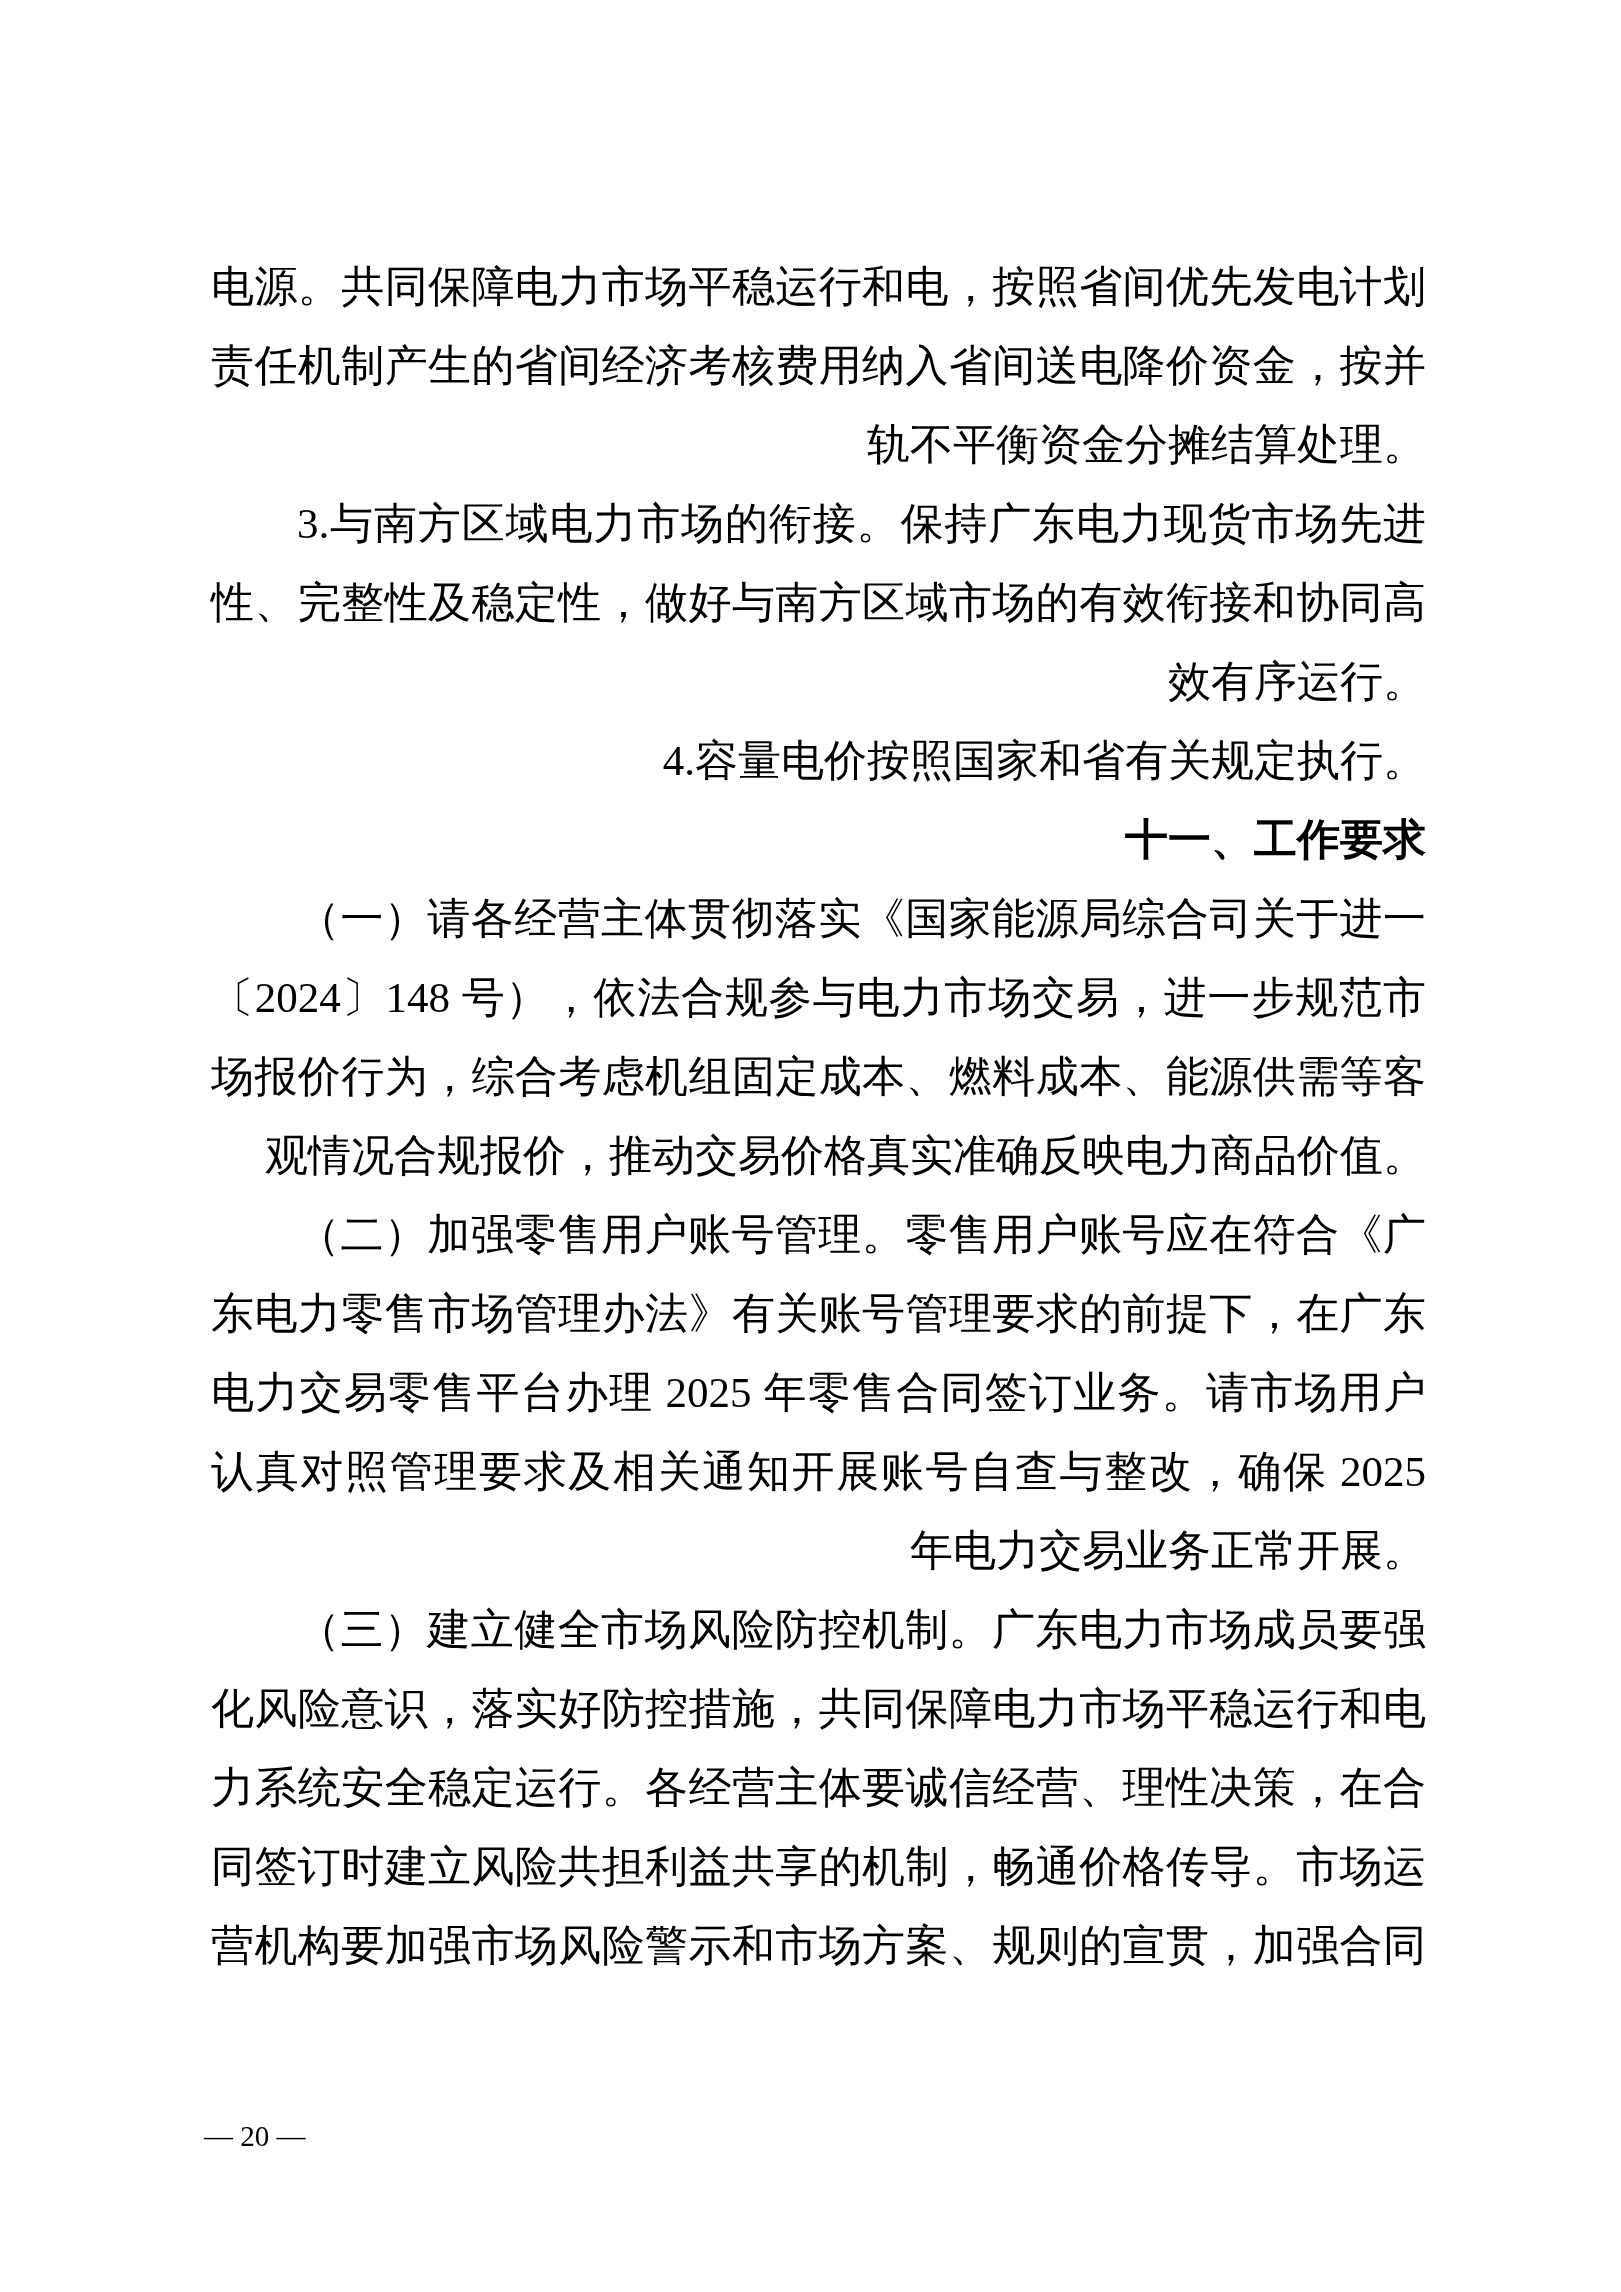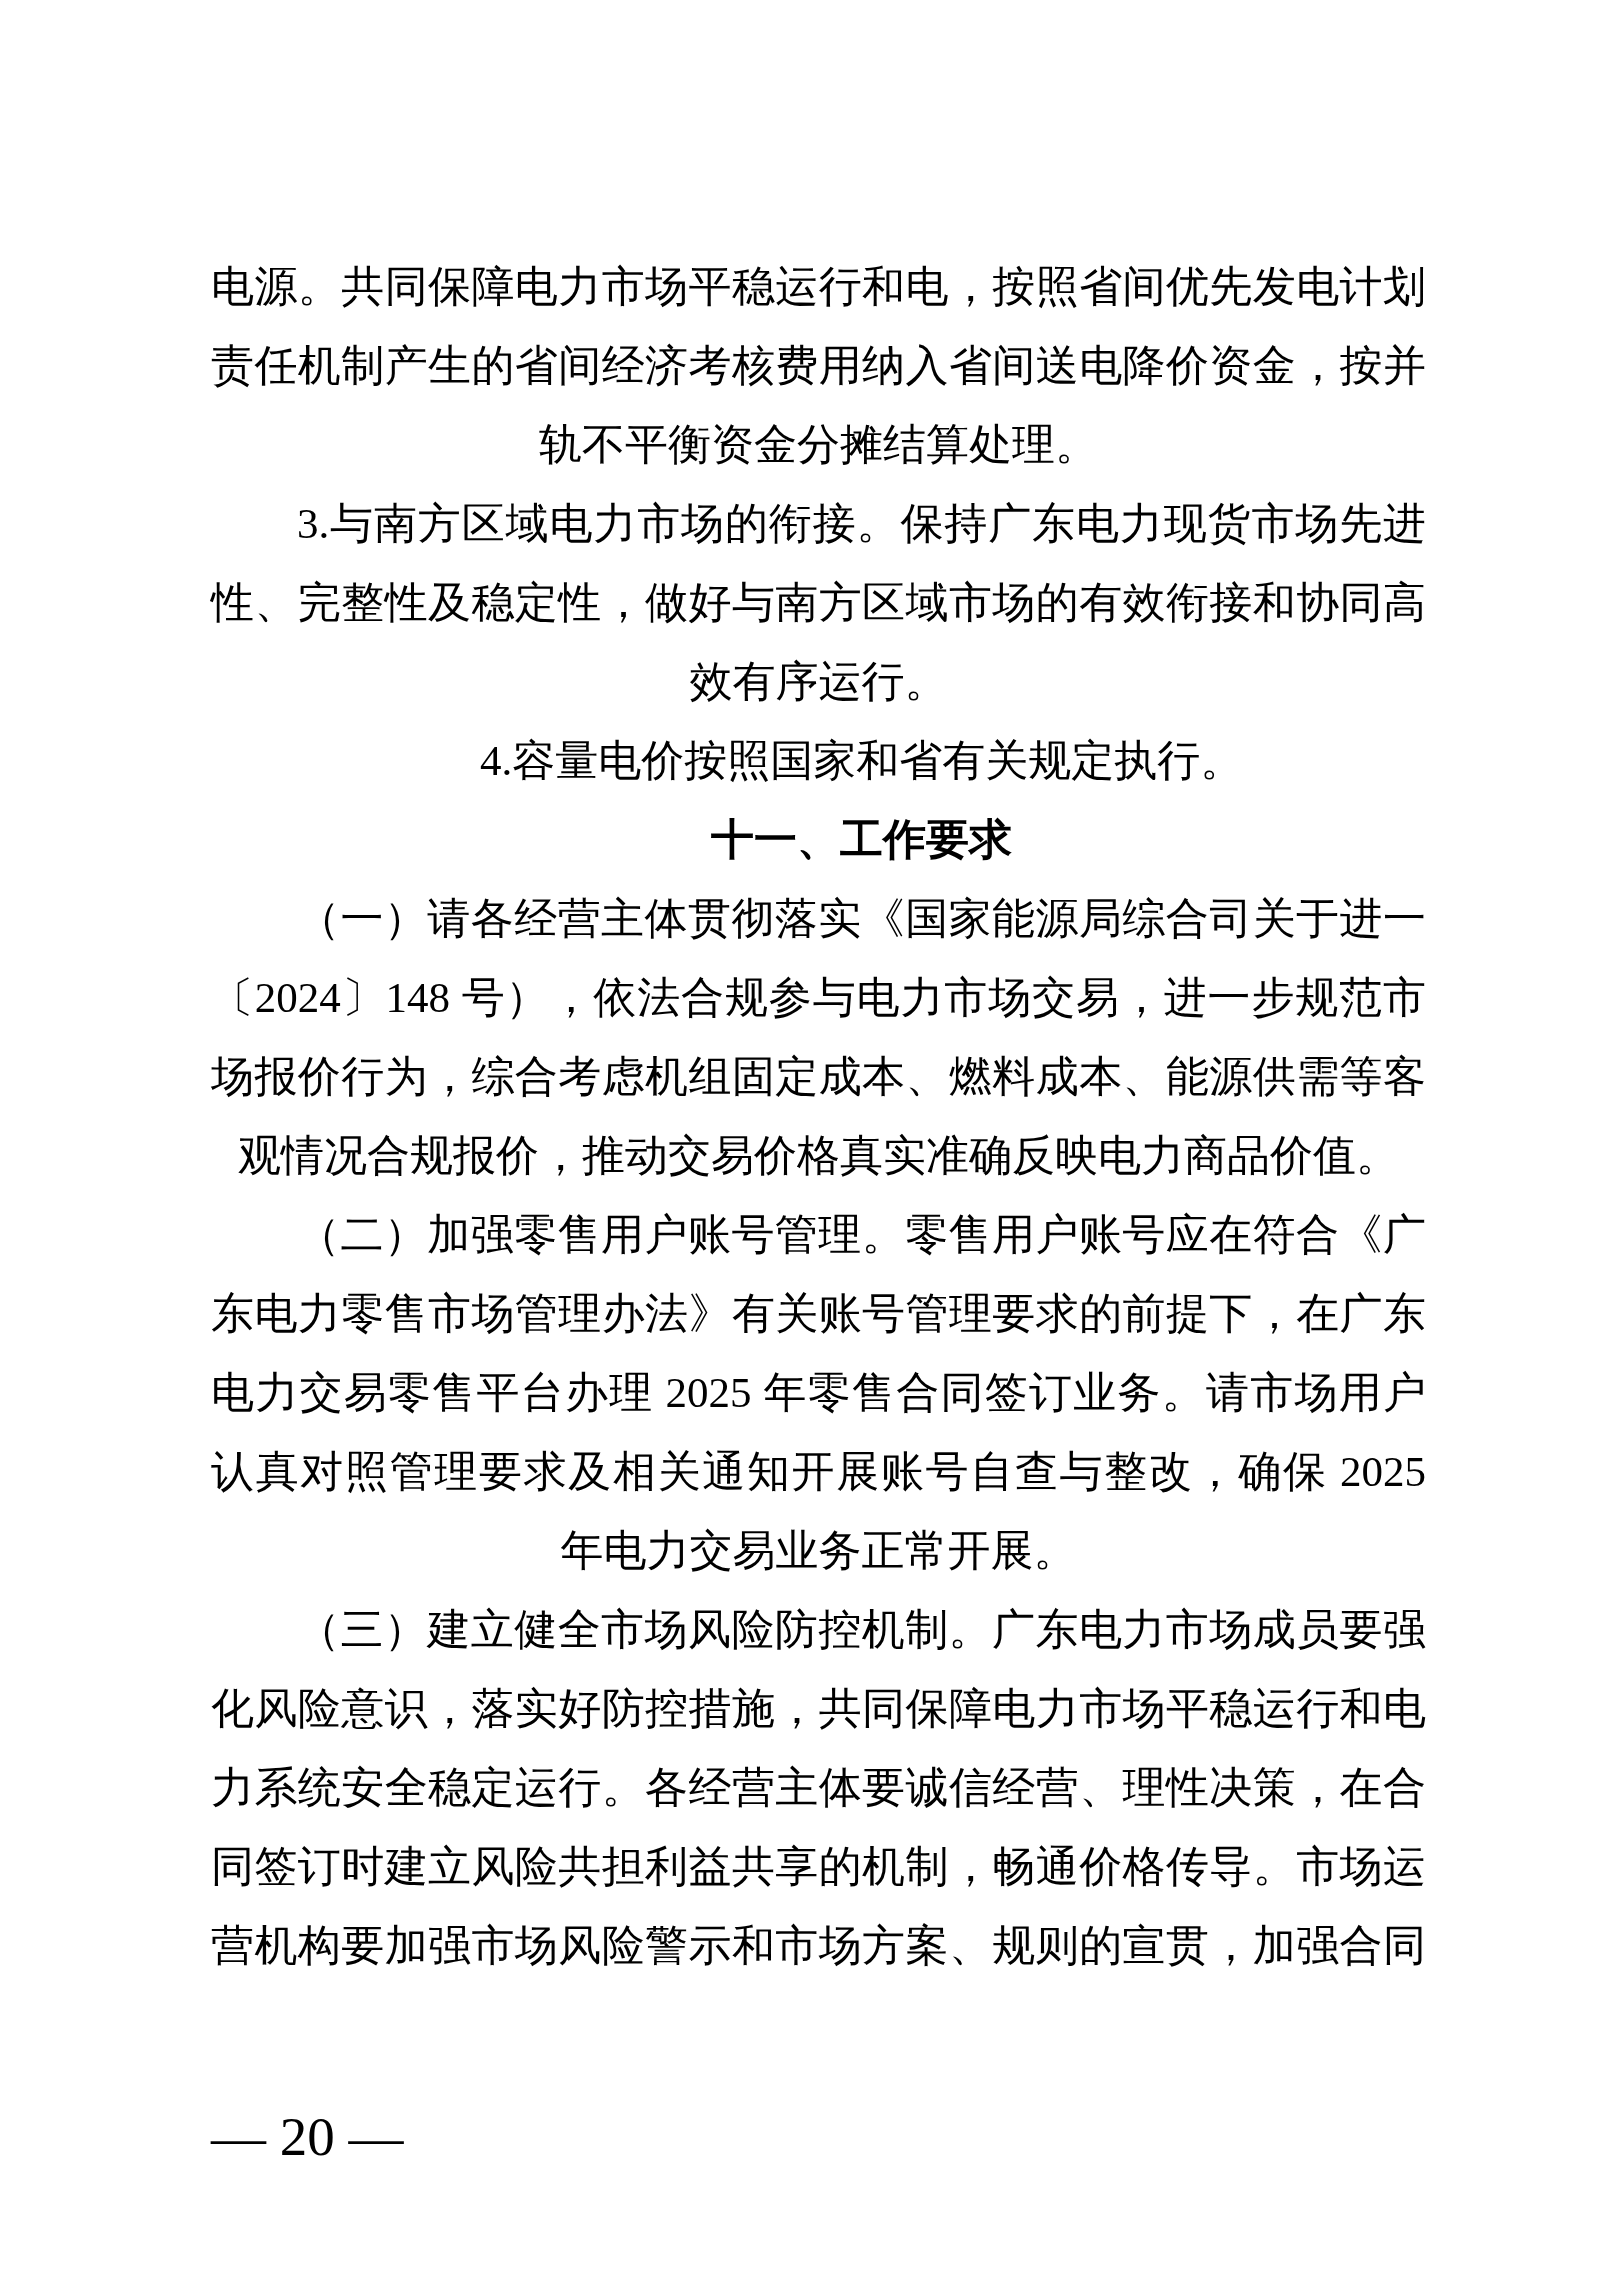--- a/index.html
+++ b/index.html
@@ -25,39 +25,39 @@
     left: 211px;
     top: 247px;
     width: 1215px;
   }
   .line {
     font-size: 43px;
     height: 79px;
     line-height: 79px;
     letter-spacing: 0;
     white-space: nowrap;
-    text-align: center;
+    text-align: right;
   }
   .line.justify {
     white-space: normal;
     text-align: justify;
     text-align-last: justify;
   }
   .line.indent {
     text-indent: 86px;
   }
   .line.heading {
     font-family: Liberation Sans, sans-serif;
     font-weight: 700;
   }
   .footer {
     position: absolute;
-    left: 211px;
+    left: 204px;
     top: 2115px;
-    font-size: 55px;
+    font-size: 29px;
     line-height: 43px;
     white-space: nowrap;
   }
 </style>
 </head>
 <body>
 
 <div class="page">
   <div class="text-column">
       <div class="line justify">电源。共同保障电力市场平稳运行和电，按照省间优先发电计划</div>

